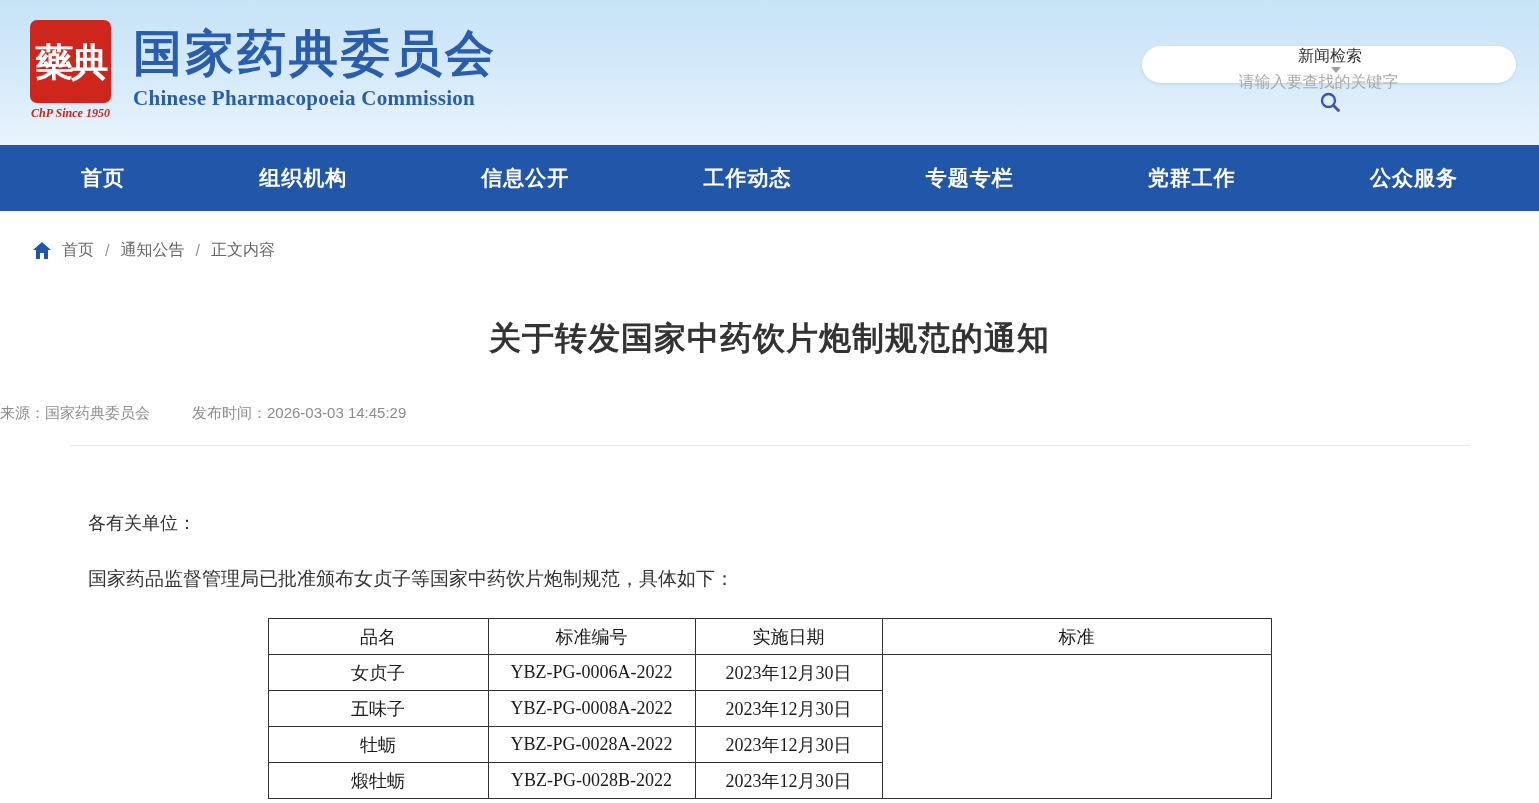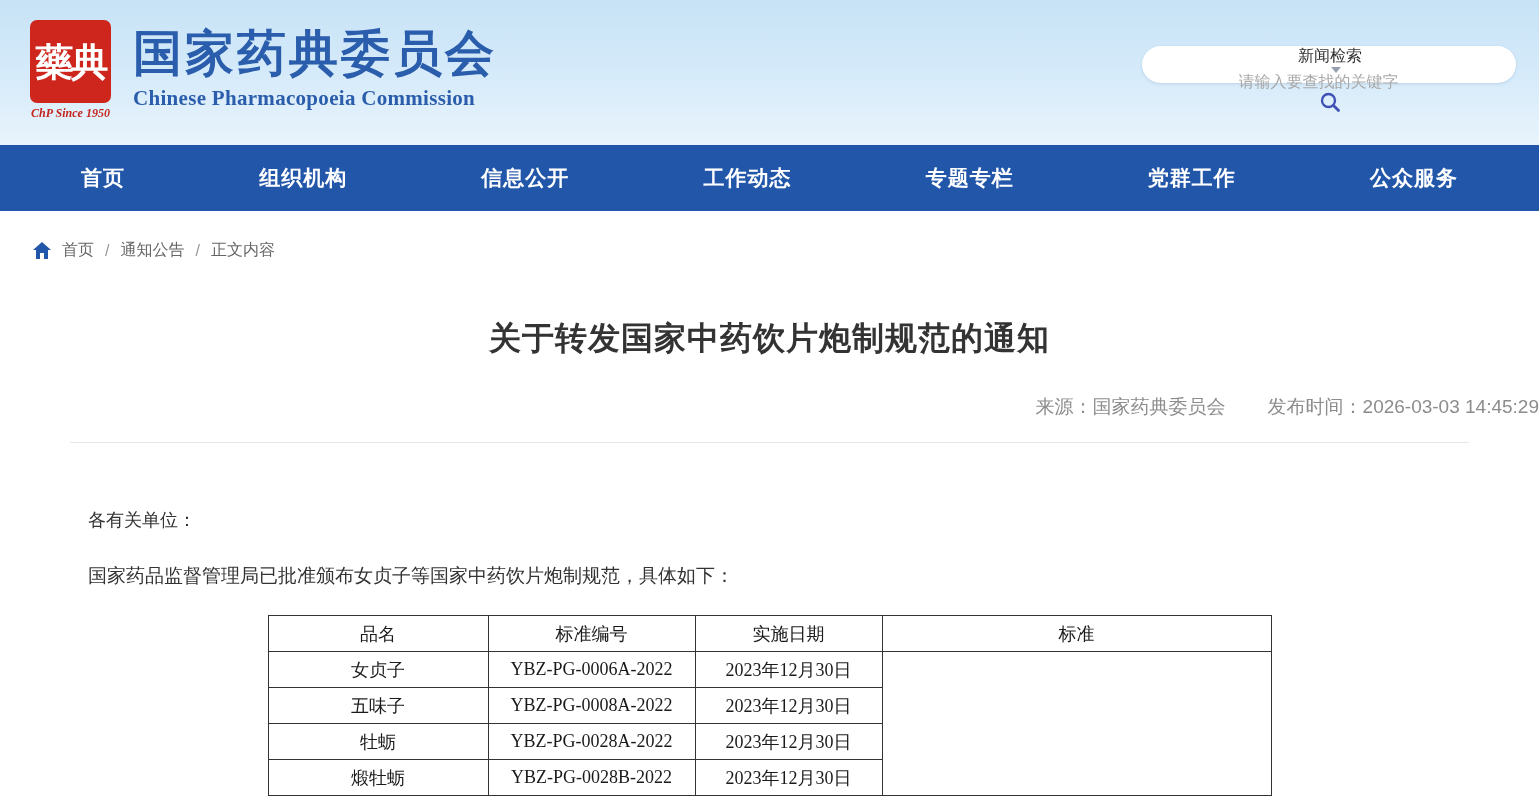--- a/index.html
+++ b/index.html
@@ -118,23 +118,23 @@
   
   .article-title {
     margin-top: 56px;
     text-align: center;
     font-size: 32px;
     font-weight: 700;
     color: #333;
     letter-spacing: 1px;
   }
   .article-meta {
-    margin-top: 33px;
-    text-align: right;
-    font-size: 19px;
+    margin-top: 43px;
+    text-align: left;
+    font-size: 15px;
     color: #8c8c8c;
   }
   .meta-gap { display: inline-block; width: 42px; }
   .divider {
     height: 1px;
     background: #e8e8e8;
     margin: 22px 70px 0 70px;
   }
   .salutation {
     margin: 65px 88px 0 88px;

